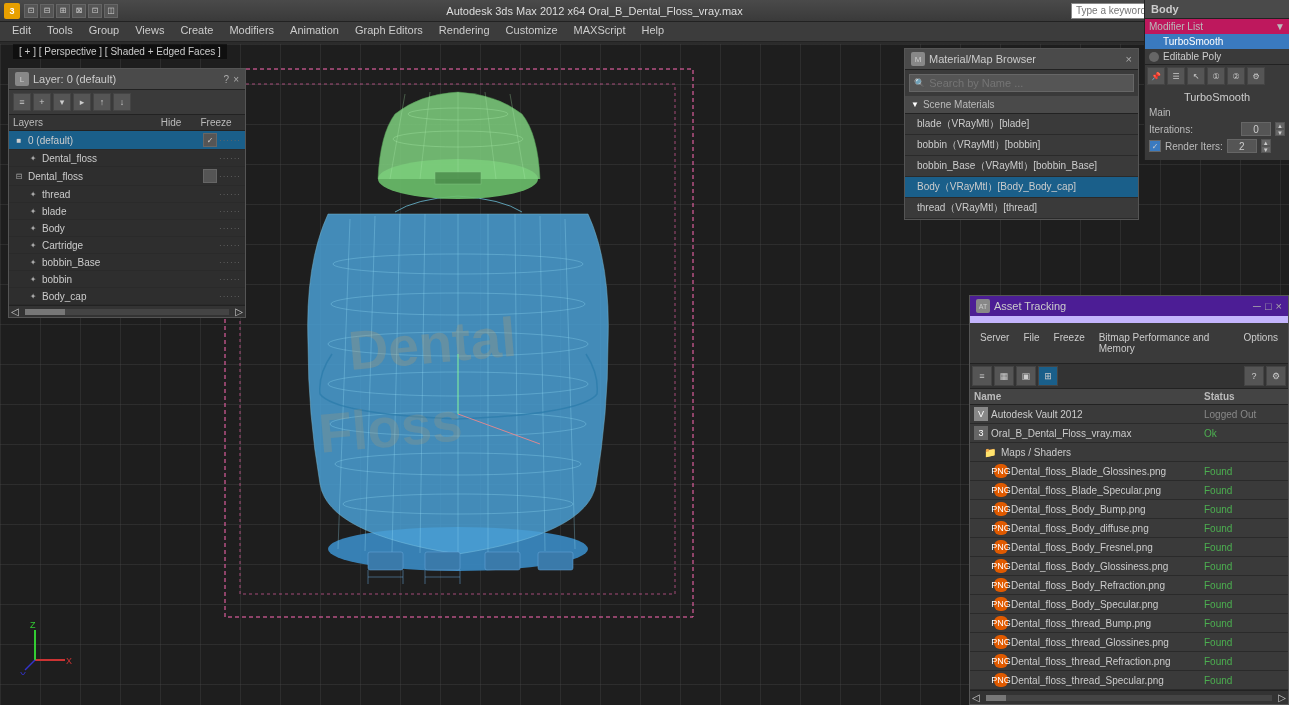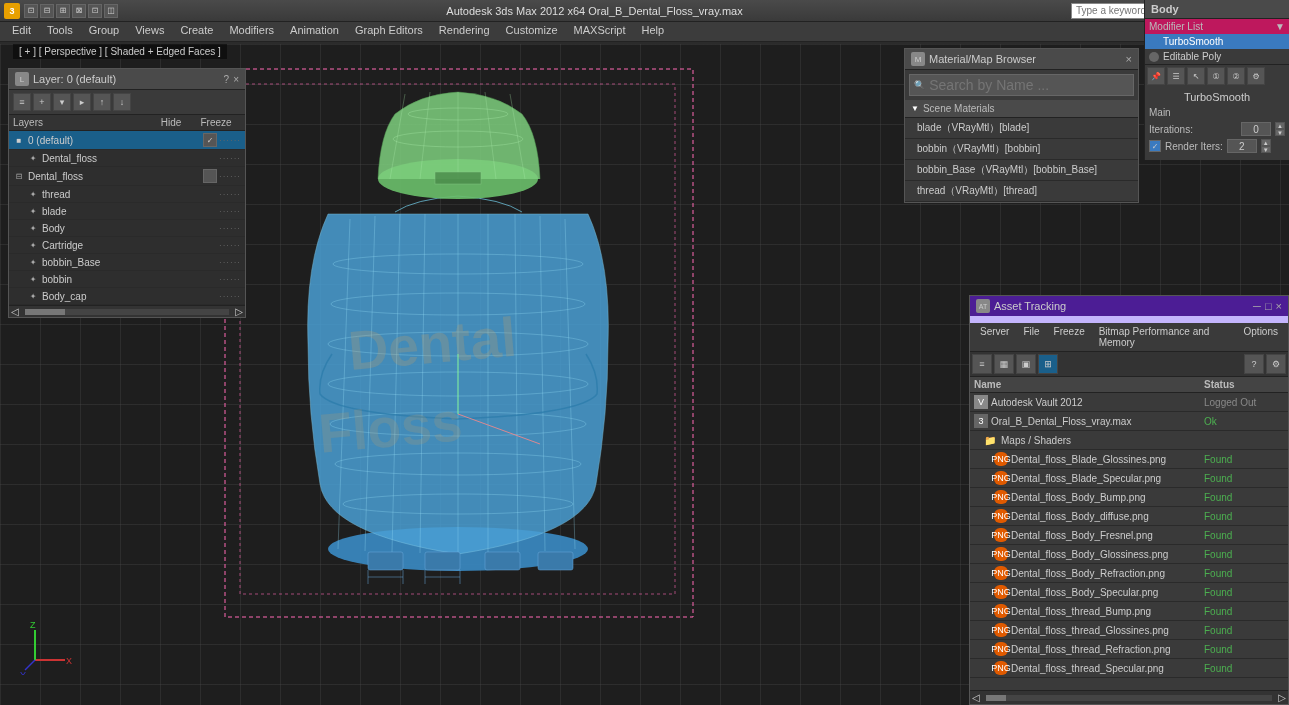--- a/index.html
+++ b/index.html
@@ -375,21 +375,21 @@
       z-index: 20;
     }
     #asset-panel .panel-title-bar {
       background: #4c1d95;
       padding: 3px 6px;
       display: flex; align-items: center; justify-content: space-between;
       border-bottom: 7px solid #c4b5fd;
     }
     .asset-menu-bar {
       display: flex; gap: 2px;
-      padding: 2px 4px;
+      padding: 8px 4px;
       background: #3a3a3a;
       border-bottom: 1px solid #222;
     }
     .asset-menu-item {
       padding: 1px 6px;
       color: #ccc;
       cursor: pointer;
       font-size: 10px;
     }
     .asset-toolbar {
@@ -726,29 +726,30 @@
 <div id="material-panel" style="position:absolute;top:48px;right:150px;width:235px;background:#3a3a3a;border:1px solid #555;z-index:20;">
   <div class="panel-title-bar">
     <div style="display:flex;align-items:center;gap:4px;">
       <div style="width:14px;height:14px;background:#888;border-radius:2px;display:flex;align-items:center;justify-content:center;font-size:8px;">M</div>
       <span>Material/Map Browser</span>
     </div>
     <span style="cursor:pointer;color:#aaa;">×</span>
   </div>
   <div class="mat-search">
     <span style="font-size:9px;margin-right:4px;">🔍</span>
-    <input type="text" style="background: transparent; border: none; color: rgb(204, 204, 204); font-size: 14px; flex: 1 1 0%; outline: none;" placeholder="Search by Name ...">
+    <input type="text" style="background: transparent; border: none; color: rgb(204, 204, 204); font-size: 11px; flex: 1 1 0%; outline: none;" placeholder="Search by Name ...">
   </div>
   <div class="mat-section-header">
     <span class="arrow">▼</span>
     <span>Scene Materials</span>
   </div>
   <div class="mat-item">blade（VRayMtl）[blade]</div>
   <div class="mat-item">bobbin（VRayMtl）[bobbin]</div>
   <div class="mat-item">bobbin_Base（VRayMtl）[bobbin_Base]</div>
+  <div class="mat-item selected">Body（VRayMtl）[Body_Body_cap]</div>
   <div class="mat-item">thread（VRayMtl）[thread]</div>
 </div>
 
 <div id="right-panel">
 
   <div class="right-section">
     <div class="right-section-title">Body</div>
   </div>
 
   <div class="right-section">

